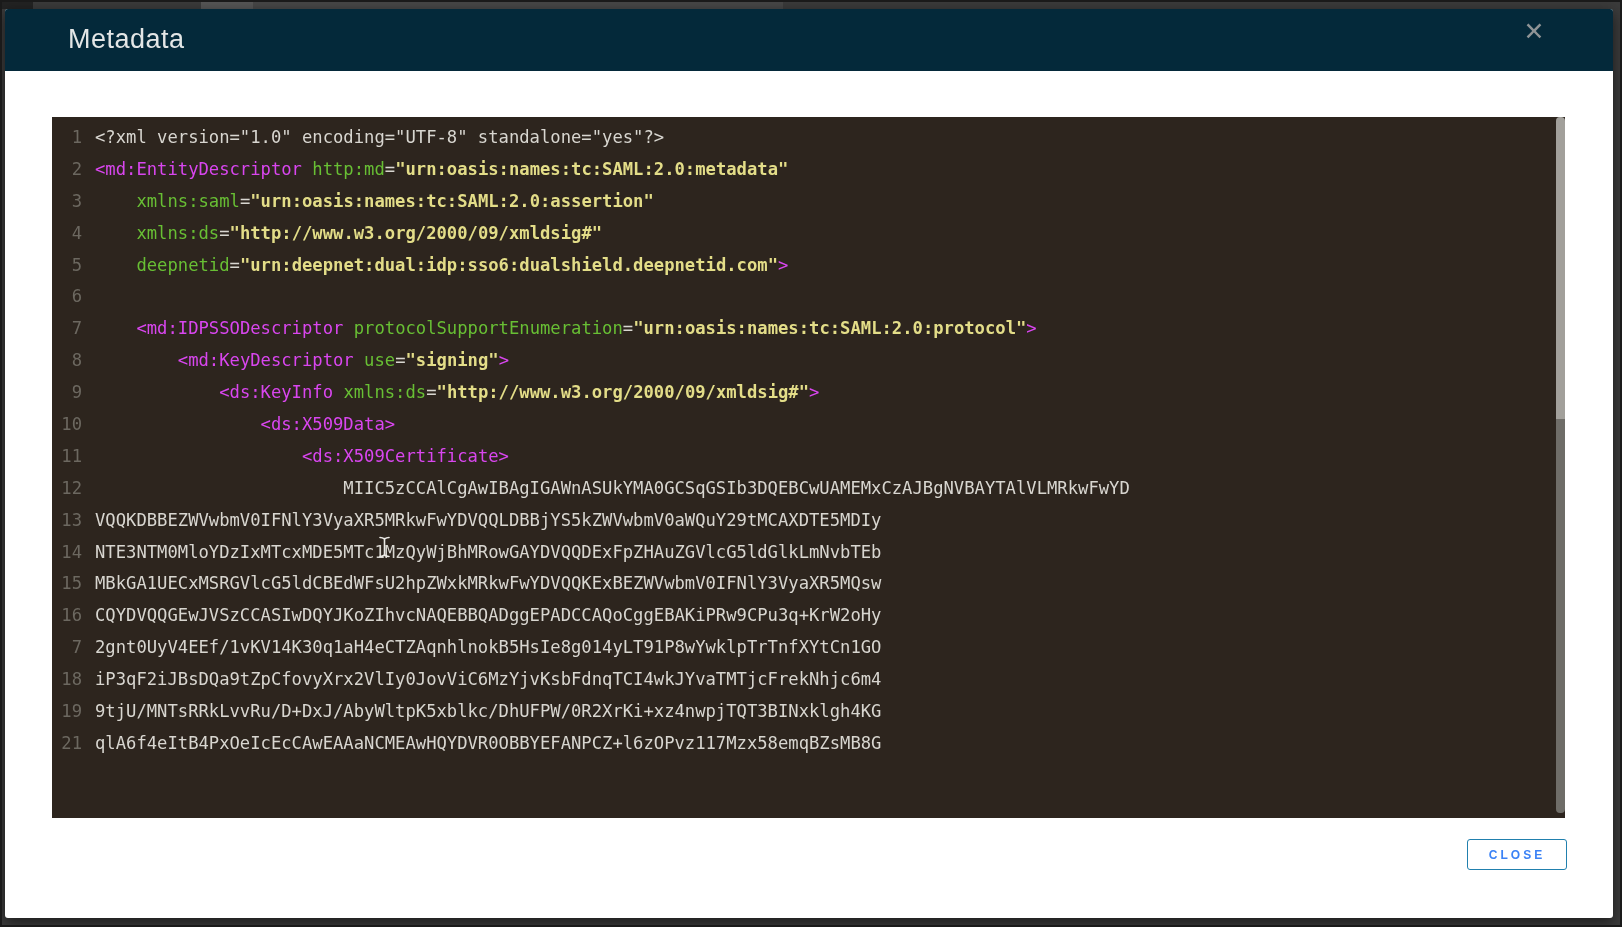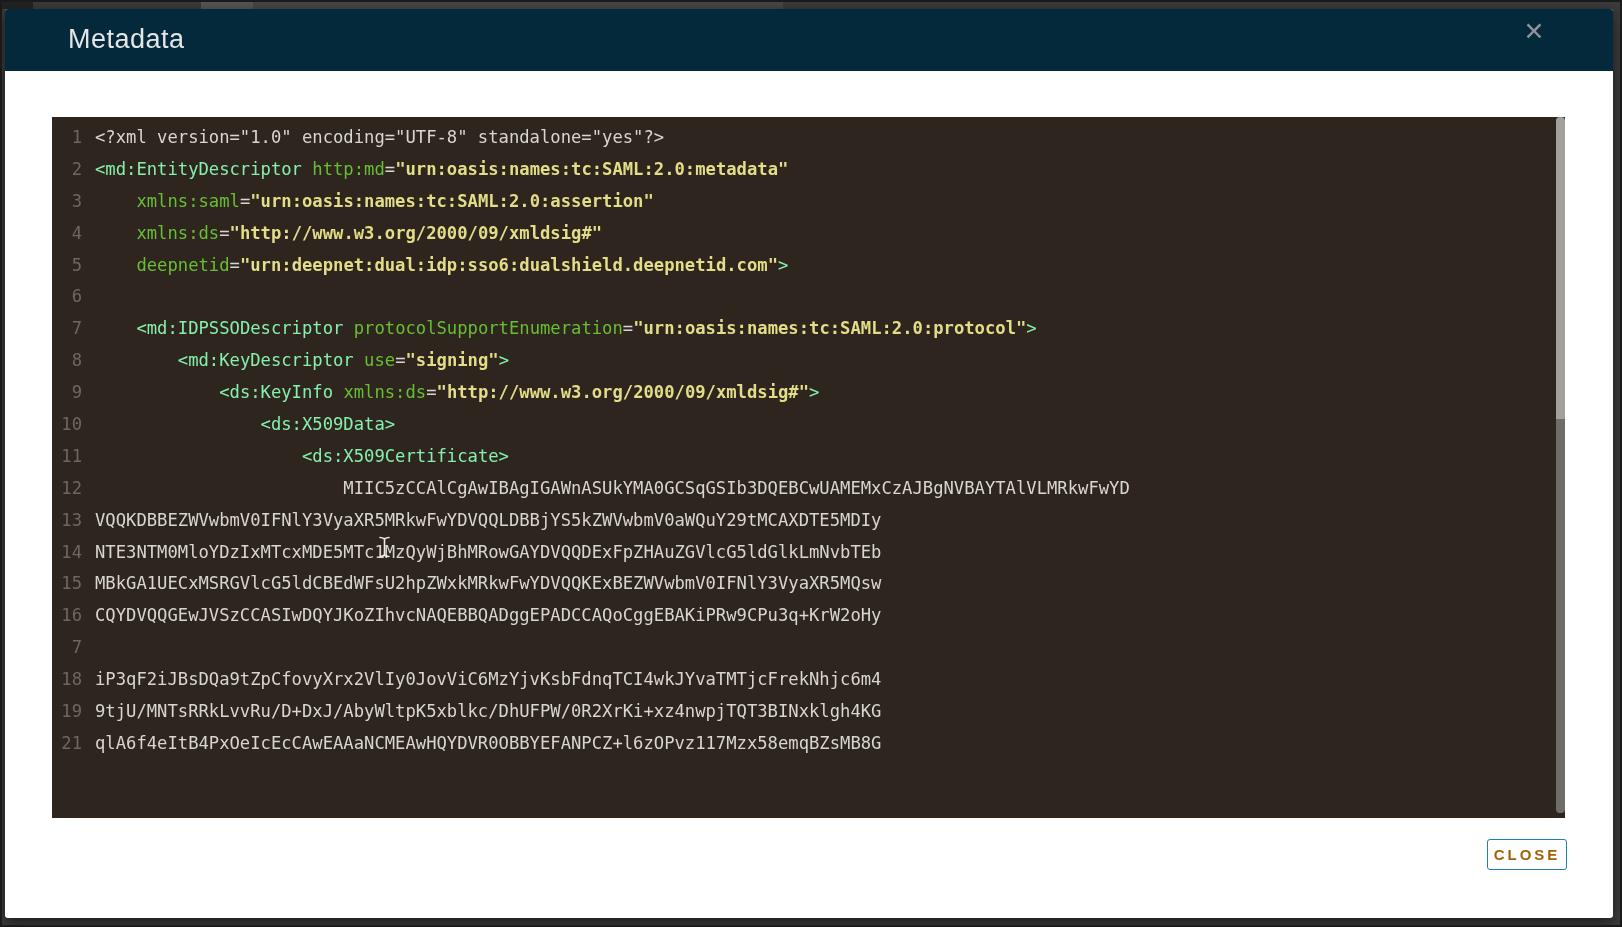--- a/index.html
+++ b/index.html
@@ -27,36 +27,36 @@
 
   
   .code-editor { position:absolute; left:47px; top:108px; width:1513px; height:701px;
                  background:#2d251e; overflow:hidden;
                  font-family:"DejaVu Sans Mono","Liberation Mono",monospace; font-size:17.2px; }
   .code-lines { padding-top:5px; }
   .code-line { display:flex; height:31.9px; line-height:31.9px; white-space:pre; }
   .ln { display:inline-block; width:30px; text-align:right; color:#6c6860; flex:none; margin-right:13px; }
   .lc { white-space:pre; }
   .tok-plain { color:#d8d6d0; }
-  .tok-tag   { color:#86efac; }
+  .tok-tag   { color:#d946ef; }
   .tok-attr  { color:#68bf34; }
   .tok-value { color:#e3dd88; font-weight:600; }
 
   
   .sb { position:absolute; top:0; right:0; width:9px; height:100%; }
   .sb-upper { position:absolute; top:0; right:0; width:9px; height:302px; background:#a2a09b; border-radius:4px 4px 0 0; }
   .sb-lower { position:absolute; top:302px; right:0; width:9px; height:394px; background:#6f6d68; border-radius:0 0 4px 4px; }
 
   
   .ibeam { position:absolute; left:326px; top:419px; width:13px; height:22px; }
   .ibeam svg { display:block; }
 
-  .close-btn { position:absolute; right:46px; top:830px; width:80px; height:31px;
+  .close-btn { position:absolute; right:46px; top:830px; width:100px; height:31px;
                background:#ffffff; border:1px solid #2180ae; border-radius:3px;
-               color:#a16207; font-size:15px; font-weight:600; letter-spacing:3px;
+               color:#3b82f6; font-size:12px; font-weight:600; letter-spacing:3px;
                font-family:"Liberation Sans", sans-serif; cursor:pointer; }
 </style>
 </head>
 <body>
 
 <div class="top-strip">
   <div class="seg-dark"></div>
   <div class="seg-light"></div>
   <div class="seg-mid"></div>
 </div>
@@ -78,21 +78,21 @@
         <div class="code-line"><span class="ln">7</span><span class="lc"><span class="tok-plain">    </span><span class="tok-tag">&lt;md:IDPSSODescriptor</span><span class="tok-plain"> </span><span class="tok-attr">protocolSupportEnumeration</span><span class="tok-plain">=</span><span class="tok-value">"urn:oasis:names:tc:SAML:2.0:protocol"</span><span class="tok-tag">&gt;</span></span></div>
         <div class="code-line"><span class="ln">8</span><span class="lc"><span class="tok-plain">        </span><span class="tok-tag">&lt;md:KeyDescriptor</span><span class="tok-plain"> </span><span class="tok-attr">use</span><span class="tok-plain">=</span><span class="tok-value">"signing"</span><span class="tok-tag">&gt;</span></span></div>
         <div class="code-line"><span class="ln">9</span><span class="lc"><span class="tok-plain">            </span><span class="tok-tag">&lt;ds:KeyInfo</span><span class="tok-plain"> </span><span class="tok-attr">xmlns:ds</span><span class="tok-plain">=</span><span class="tok-value">"http://www.w3.org/2000/09/xmldsig#"</span><span class="tok-tag">&gt;</span></span></div>
         <div class="code-line"><span class="ln">10</span><span class="lc"><span class="tok-plain">                </span><span class="tok-tag">&lt;ds:X509Data&gt;</span></span></div>
         <div class="code-line"><span class="ln">11</span><span class="lc"><span class="tok-plain">                    </span><span class="tok-tag">&lt;ds:X509Certificate&gt;</span></span></div>
         <div class="code-line"><span class="ln">12</span><span class="lc"><span class="tok-plain">                        MIIC5zCCAlCgAwIBAgIGAWnASUkYMA0GCSqGSIb3DQEBCwUAMEMxCzAJBgNVBAYTAlVLMRkwFwYD</span></span></div>
         <div class="code-line"><span class="ln">13</span><span class="lc"><span class="tok-plain">VQQKDBBEZWVwbmV0IFNlY3VyaXR5MRkwFwYDVQQLDBBjYS5kZWVwbmV0aWQuY29tMCAXDTE5MDIy</span></span></div>
         <div class="code-line"><span class="ln">14</span><span class="lc"><span class="tok-plain">NTE3NTM0MloYDzIxMTcxMDE5MTc1MzQyWjBhMRowGAYDVQQDExFpZHAuZGVlcG5ldGlkLmNvbTEb</span></span></div>
         <div class="code-line"><span class="ln">15</span><span class="lc"><span class="tok-plain">MBkGA1UECxMSRGVlcG5ldCBEdWFsU2hpZWxkMRkwFwYDVQQKExBEZWVwbmV0IFNlY3VyaXR5MQsw</span></span></div>
         <div class="code-line"><span class="ln">16</span><span class="lc"><span class="tok-plain">CQYDVQQGEwJVSzCCASIwDQYJKoZIhvcNAQEBBQADggEPADCCAQoCggEBAKiPRw9CPu3q+KrW2oHy</span></span></div>
-        <div class="code-line"><span class="ln">7</span></div>
+        <div class="code-line"><span class="ln">7</span><span class="lc"><span class="tok-plain">2gnt0UyV4EEf/1vKV14K30q1aH4eCTZAqnhlnokB5HsIe8g014yLT91P8wYwklpTrTnfXYtCn1GO</span></span></div>
         <div class="code-line"><span class="ln">18</span><span class="lc"><span class="tok-plain">iP3qF2iJBsDQa9tZpCfovyXrx2VlIy0JovViC6MzYjvKsbFdnqTCI4wkJYvaTMTjcFrekNhjc6m4</span></span></div>
         <div class="code-line"><span class="ln">19</span><span class="lc"><span class="tok-plain">9tjU/MNTsRRkLvvRu/D+DxJ/AbyWltpK5xblkc/DhUFPW/0R2XrKi+xz4nwpjTQT3BINxklgh4KG</span></span></div>
         <div class="code-line"><span class="ln">21</span><span class="lc"><span class="tok-plain">qlA6f4eItB4PxOeIcEcCAwEAAaNCMEAwHQYDVR0OBBYEFANPCZ+l6zOPvz117Mzx58emqBZsMB8G</span></span></div>
       </div>
 
     <div class="sb">
       <div class="sb-upper"></div>
       <div class="sb-lower"></div>
     </div>
 

